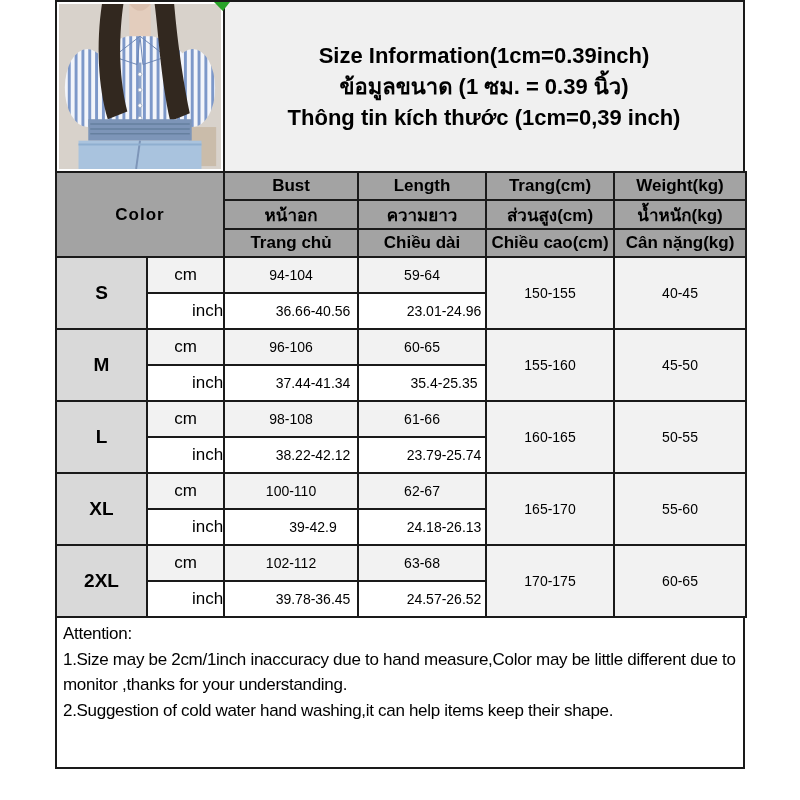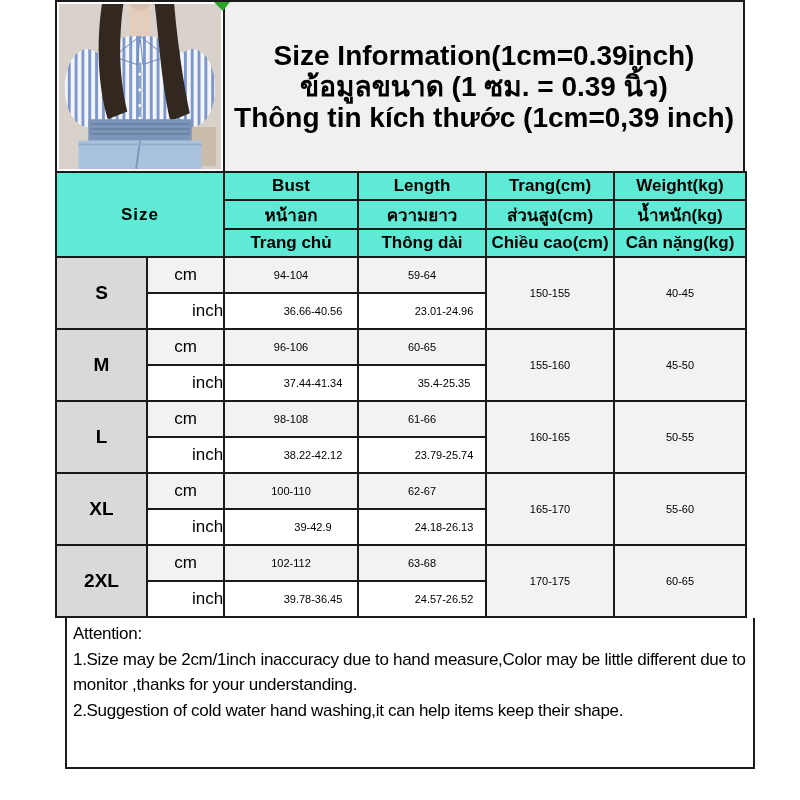--- a/index.html
+++ b/index.html
@@ -17,50 +17,49 @@
   }
   .photo-cell{
     width:168px;min-width:168px;box-sizing:border-box;
     border-right:2px solid #1a1a1a;background:#ffffff;padding:2px;overflow:hidden;
   }
   .photo-cell svg{display:block;width:100%;height:100%;}
   .title-cell{
     flex:1;display:flex;flex-direction:column;justify-content:center;
     align-items:center;text-align:center;background:#f0f0f0;gap:7px;
   }
-  .title-line{font-weight:bold;font-size:28px;line-height:24px;white-space:nowrap;}
+  .title-line{font-weight:bold;font-size:22px;line-height:24px;white-space:nowrap;}
   .green-marker{
     position:absolute;left:157px;top:0;width:16px;height:9px;
     clip-path:polygon(0 0,100% 0,55% 100%);z-index:4;
   }
 
   
   table.size-table{border-collapse:collapse;width:690px;table-layout:fixed;}
   .size-table th,.size-table td{
     border:2px solid #1a1a1a;text-align:center;vertical-align:middle;
     padding:0;overflow:hidden;
   }
-  .size-table thead th{background:#5eead4;font-size:17px;font-weight:bold;height:26px;}
+  .size-table thead th{background:#a3a3a3;font-size:17px;font-weight:bold;height:26px;}
   th.size-head{font-size:34px;font-weight:bold;letter-spacing:1px;}
   .row-label{background:#d9d9d9;font-weight:bold;font-size:19px;}
   .unit{font-weight:normal;font-size:17px;}
-  td.val{font-size:11px;font-weight:normal;}
+  td.val{font-size:14px;font-weight:normal;}
   tr.cm-row td{height:34px;}
   tr.inch-row td{height:34px;padding-left:44px;}
   tr.cm-row td.tint,td.merged{background:#f2f2f2;}
   tr.inch-row td{background:#ffffff;}
   tr.cm-row td.unit{background:#f2f2f2;}
 
   
   .attention{
     box-sizing:border-box;width:690px;height:151px;background:#ffffff;
     border:2px solid #1a1a1a;border-top:none;
     padding:3px 6px 0 6px;font-size:17px;line-height:1.5;letter-spacing:-0.3px;
     text-align:left;
-    margin-left:10px;
   }
 </style>
 </head>
 <body>
 
 <div class="sheet">
 
   <div class="top-section">
     <div class="photo-cell">
       <svg viewBox="0 0 166 169" preserveAspectRatio="none">
@@ -115,35 +114,35 @@
     <colgroup>
       <col style="width:91px">
         <col style="width:77px">
         <col style="width:134px">
       <col style="width:128px">
         <col style="width:128px">
         <col style="width:132px">
     </colgroup>
     <thead>
       <tr>
-        <th class="size-head" rowspan="3" colspan="2">Size</th>
+        <th class="size-head" rowspan="3" colspan="2">Color</th>
         <th>Bust</th>
         <th>Length</th>
         <th>Trang(cm)</th>
         <th>Weight(kg)</th>
       </tr>
       <tr>
         <th>หน้าอก</th>
         <th>ความยาว</th>
         <th>ส่วนสูง(cm)</th>
         <th>น้ำหนัก(kg)</th>
       </tr>
       <tr>
         <th>Trang chủ</th>
-        <th>Thông dài</th>
+        <th>Chiều dài</th>
         <th>Chiều cao(cm)</th>
         <th>Cân nặng(kg)</th>
       </tr>
     </thead>
     <tbody>
 
       <tr class="cm-row">
         <td class="row-label" rowspan="2">S</td>
         <td class="unit">cm</td>
         <td class="val tint">94-104</td>

